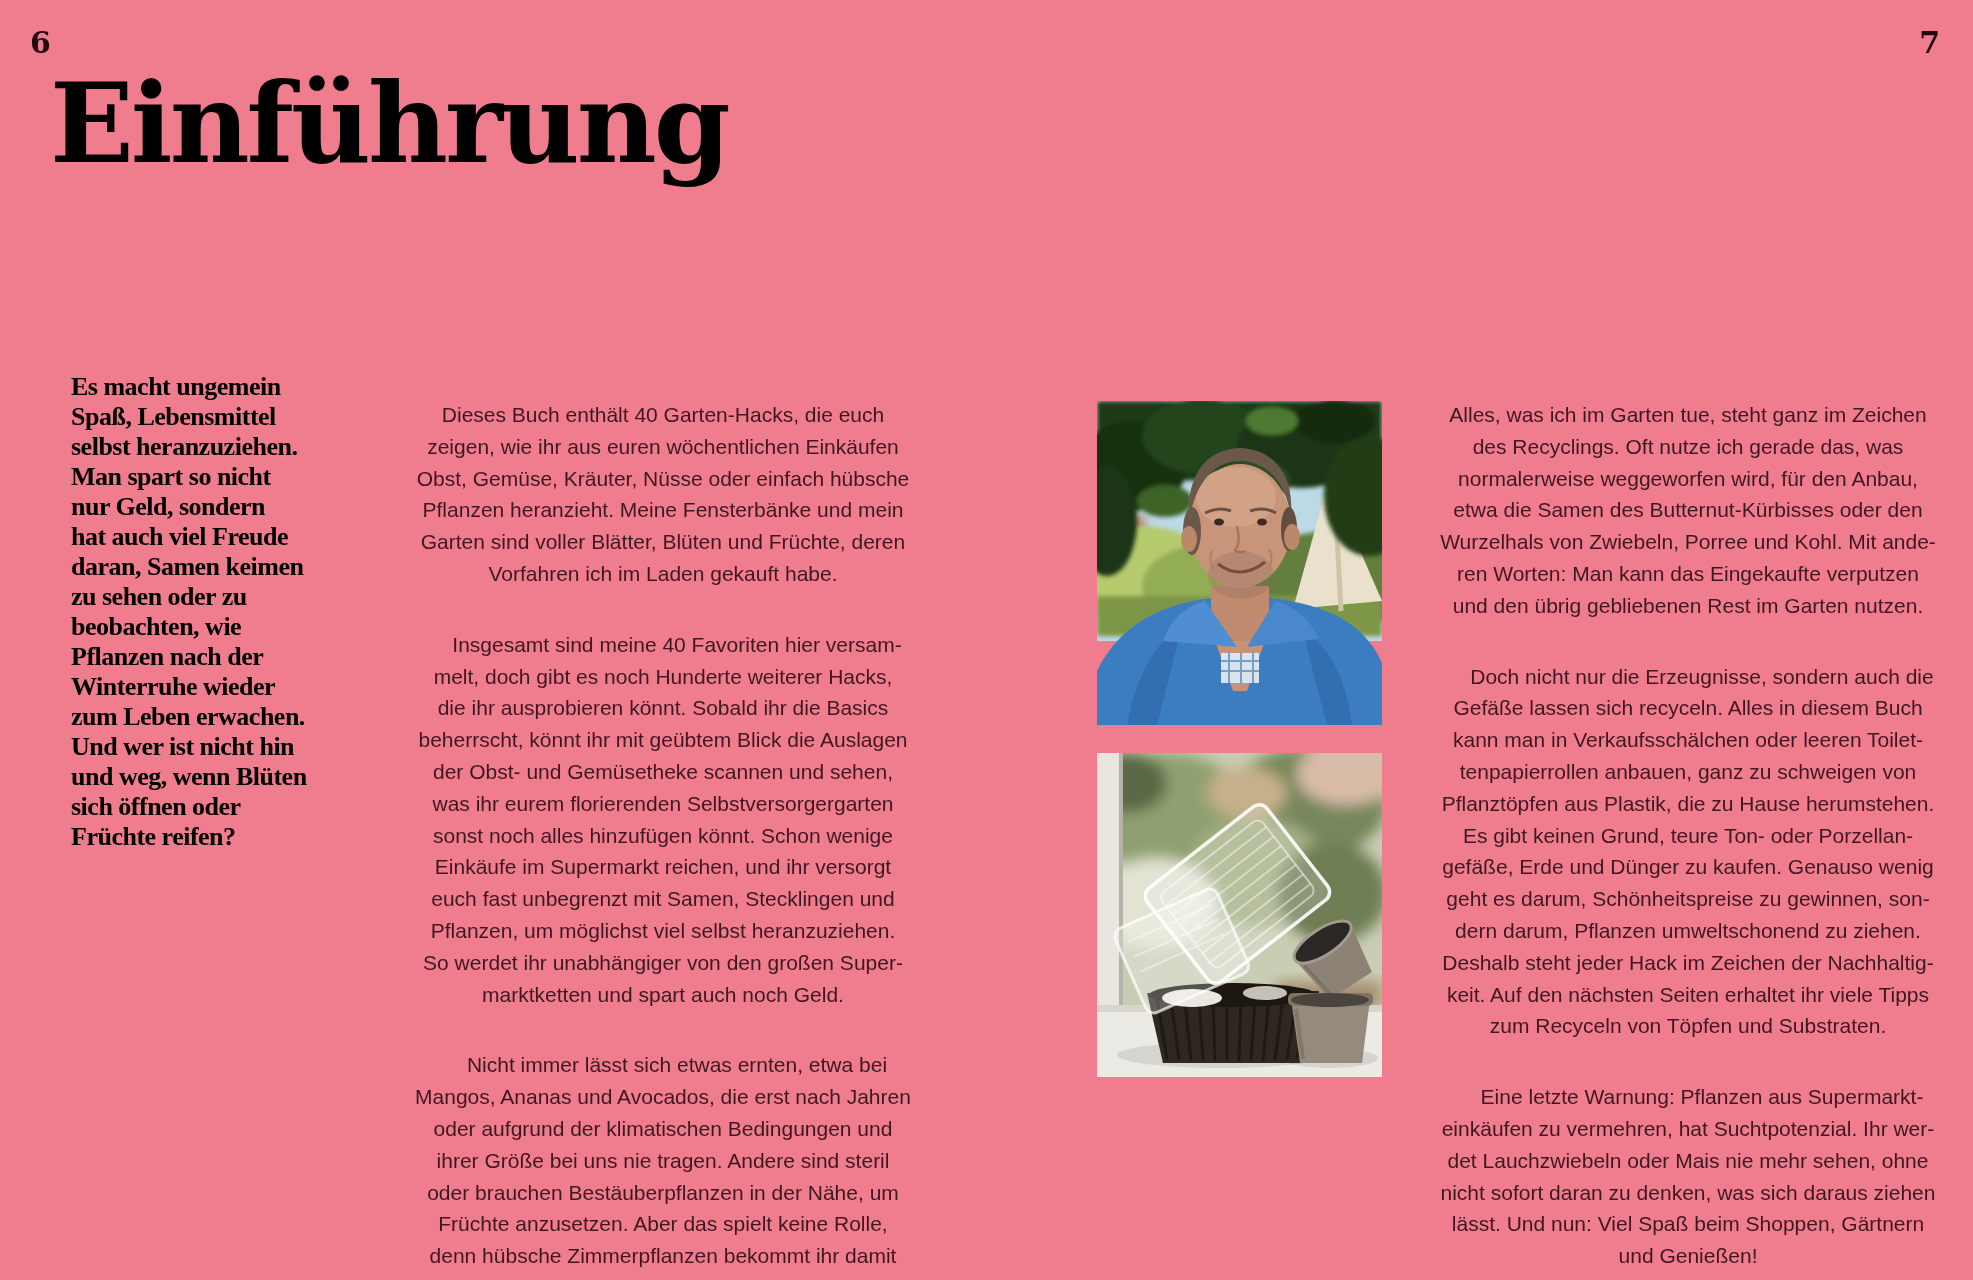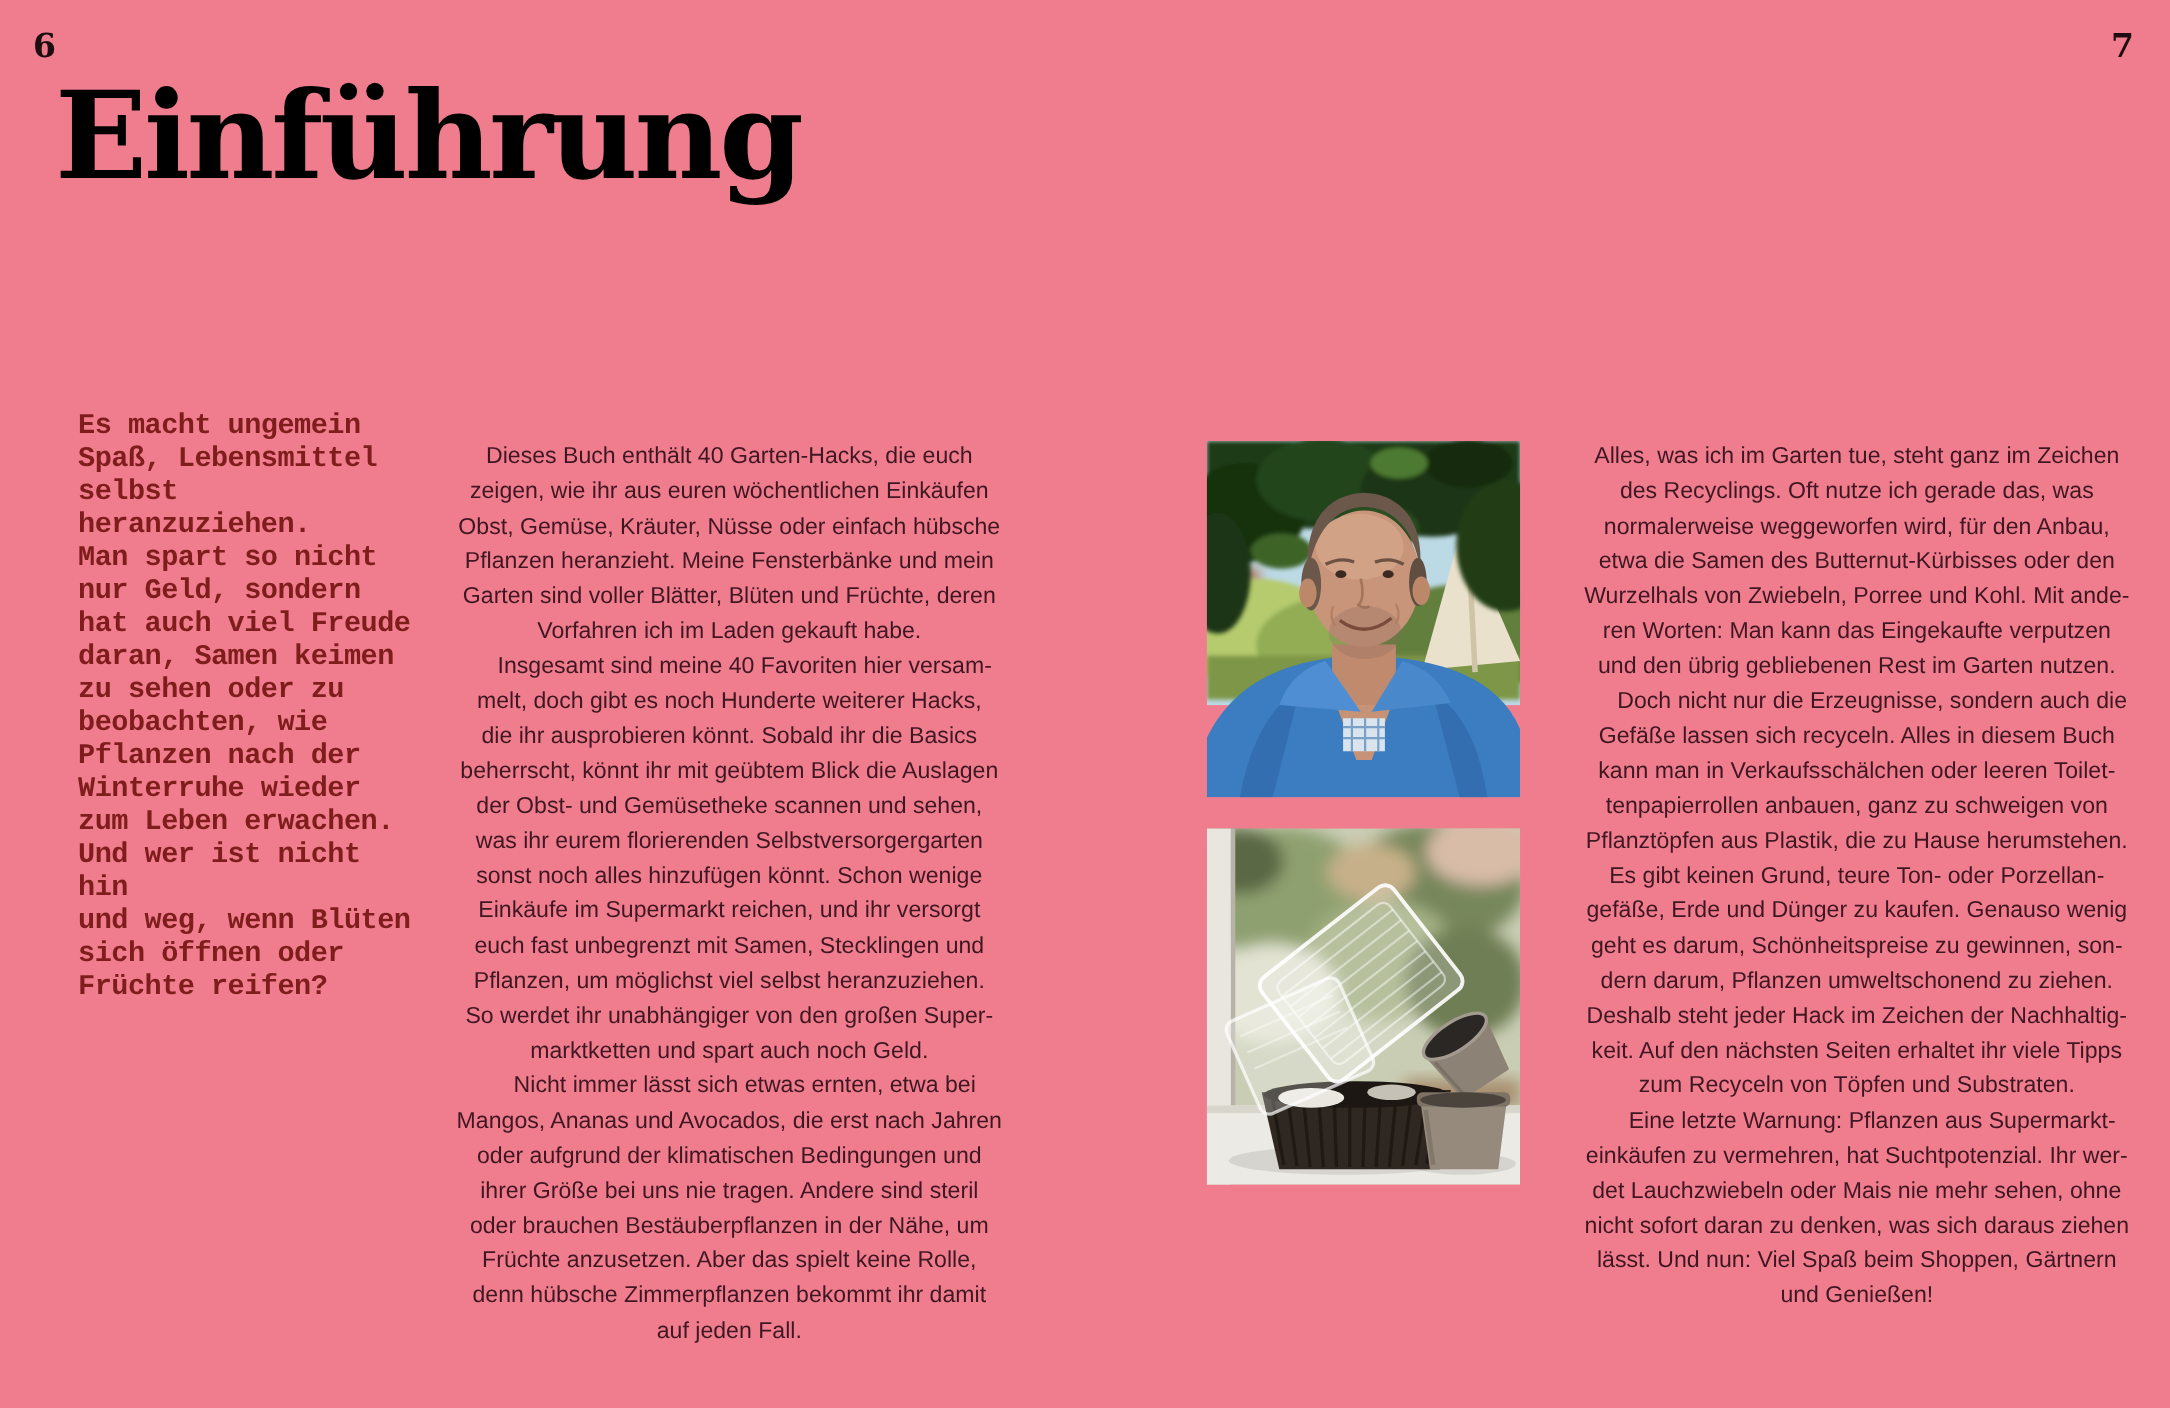--- a/index.html
+++ b/index.html
@@ -15,32 +15,32 @@
   }
   .pageno.left{left:30px;}
   .pageno.right{right:33px;}
   .title{
     position:absolute;left:50px;top:58px;margin:0;
     font-family:"DejaVu Serif",serif;font-weight:700;
     font-size:110px;letter-spacing:-3px;color:#000000;line-height:1.2;
   }
   .intro{
     position:absolute;left:71px;top:372px;width:310px;
-    font-family:Liberation Mono, monospace;font-weight:700;
-    font-size:26px;line-height:30px;color:#7f1d1d;
+    font-family:Liberation Serif, serif;font-weight:700;
+    font-size:26px;line-height:30px;color:#000000;
     white-space:pre-line;letter-spacing:-0.5px;
   }
   .col{
     position:absolute;top:399px;width:560px;
     font-size:21px;line-height:31.8px;color:#3f1722;
   }
   .col-mid{left:383px;}
   .col-right{left:1408px;}
   .col p{margin:0;white-space:pre-line;text-align:center;}
-  .col p.ind{text-indent:28px;}
+  .col p.ind{text-indent:28px;margin-top:39px;}
   .photo{
     position:absolute;left:1097px;width:285px;height:324px;margin:0;
     overflow:hidden;
   }
   .photo svg{display:block;width:100%;height:100%;}
   .photo-author{top:401px;}
   .photo-pots{top:753px;}
 </style>
 </head>
 <body>

